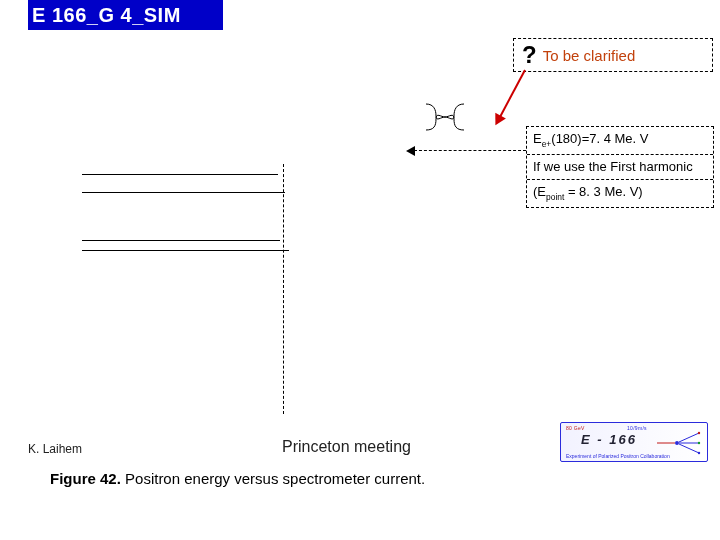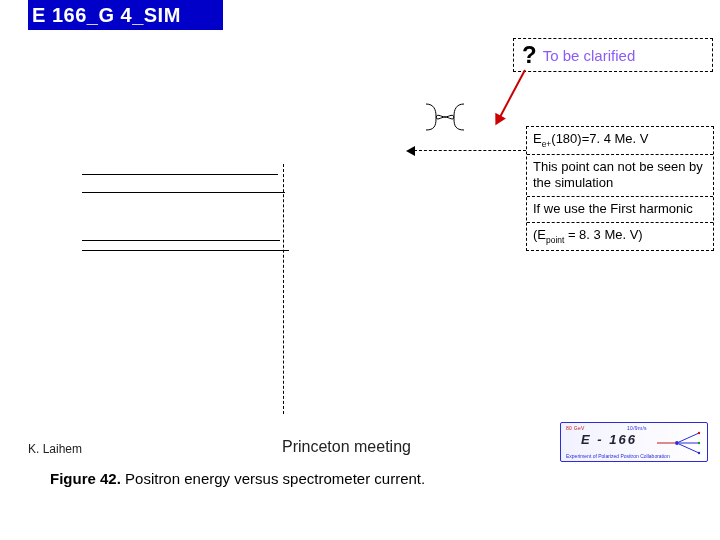--- a/index.html
+++ b/index.html
@@ -24,21 +24,21 @@
     position: absolute;
     top: 38px; left: 513px;
     width: 200px; height: 34px;
     border: 1px dashed #000;
     display: flex;
     align-items: center;
     padding-left: 8px;
     gap: 6px;
   }
   .clarify-q { font-size: 24px; font-weight: bold; color: #000; }
-  .clarify-txt { font-size: 15px; color: #8b5cf6; }
+  .clarify-txt { font-size: 15px; color: #c2410c; }
 
   
   .red-arrow {
     position: absolute;
     top: 70px; left: 466px;
     width: 72px; height: 60px;
     pointer-events: none;
   }
   .red-line {
     position: absolute;
@@ -169,21 +169,20 @@
     <path d="M42 2 C34 2 32 8 32 14 C32 20 27 15 23 15 C27 15 32 10 32 17 C32 24 34 28 42 28" fill="none" stroke="#000" stroke-width="1"></path>
   </svg>
 
   <div class="horz-arrow">
     <div class="ha-line"></div>
     <div class="ha-head"></div>
   </div>
 
   <div class="info-table">
     <div class="row"><span>E<sub>e+</sub>(180)=7. 4 Me. V</span></div>
-    <div class="row">This point can not be seen by the simulation</div>
     <div class="row">If we use the First harmonic</div>
     <div class="row"><span>(E<sub>point</sub> = 8. 3 Me. V)</span></div>
   </div>
 
   <div class="lines-region">
     <div class="hline l1"></div>
     <div class="hline l2"></div>
     <div class="hline l3"></div>
     <div class="hline l4"></div>
   </div>

